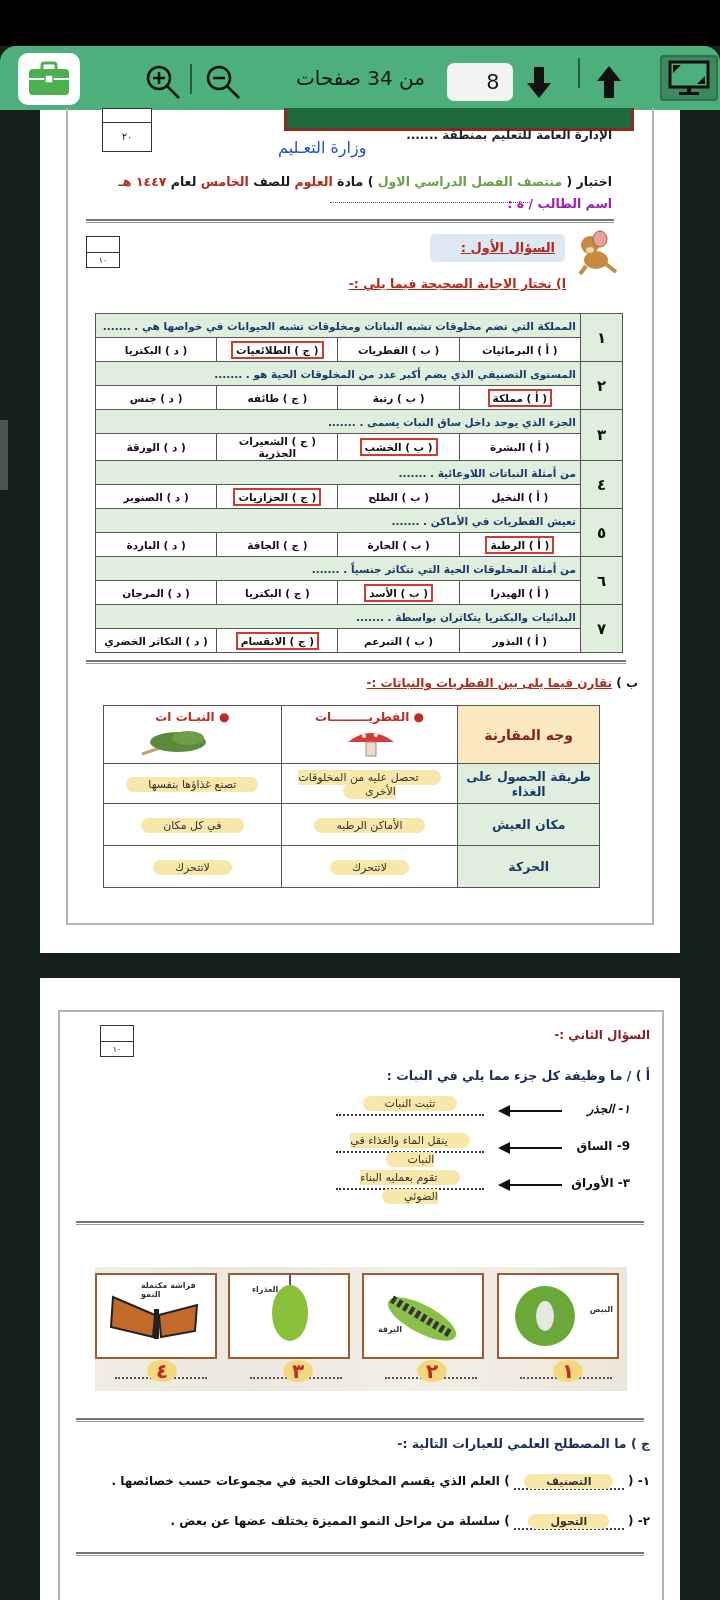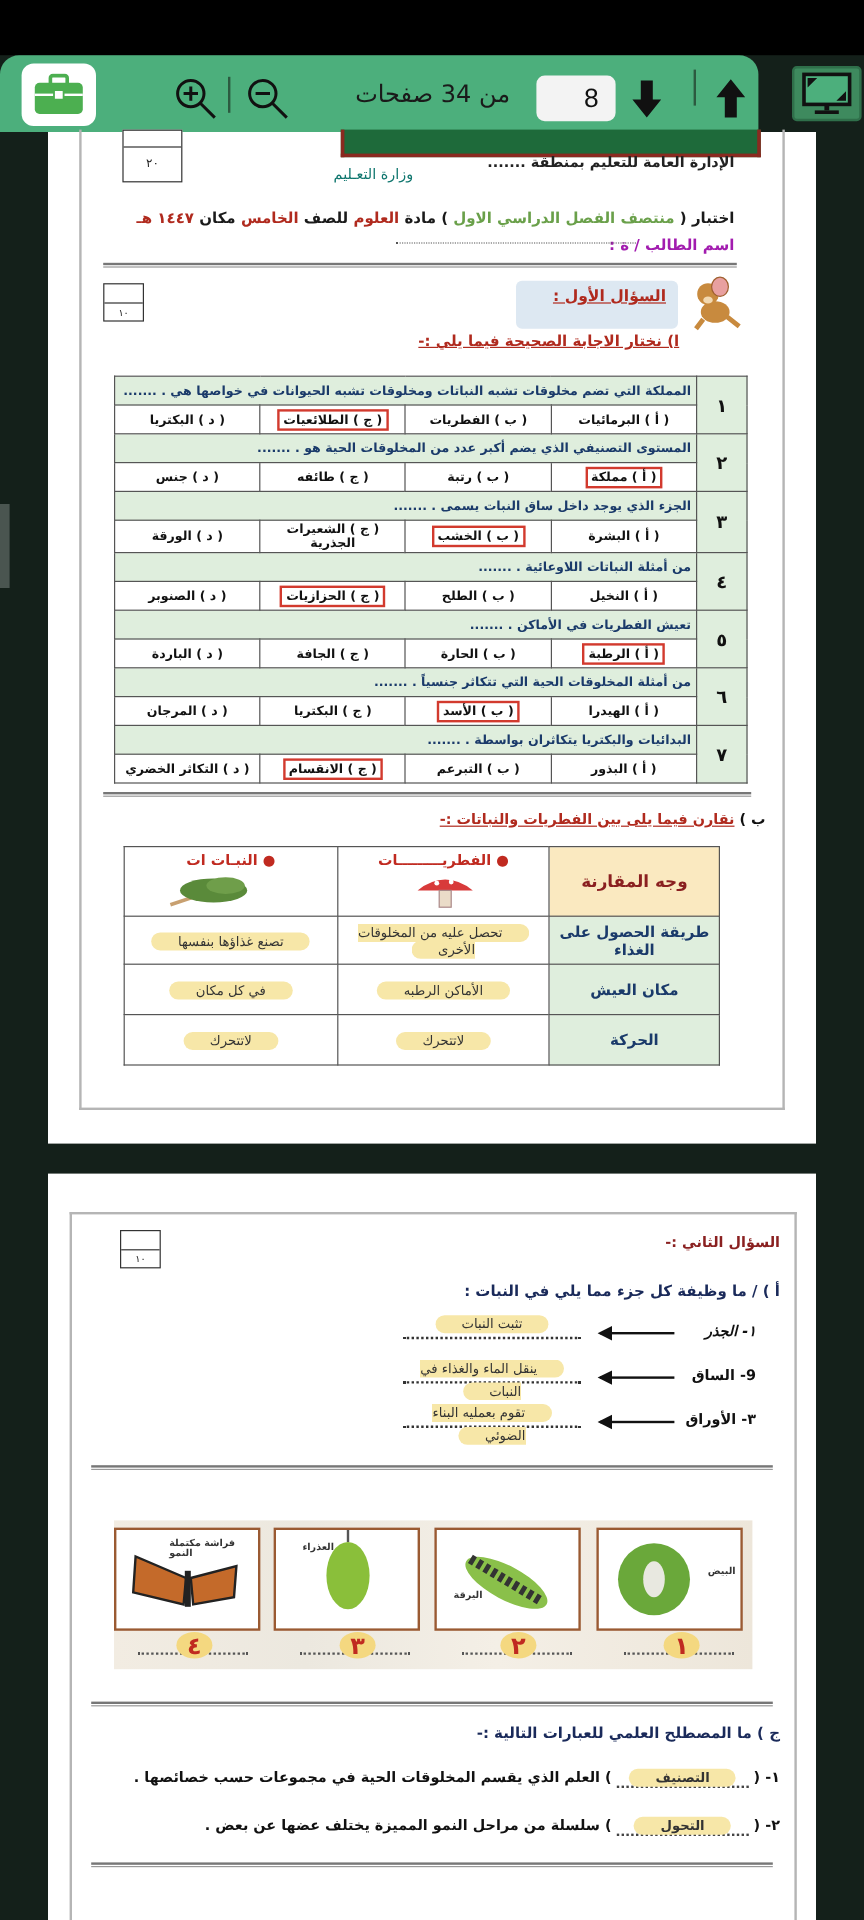--- a/index.html
+++ b/index.html
@@ -1,20 +1,20 @@
 <!DOCTYPE html>
 <html><head>
 <meta charset="utf-8">
 <style>
   * { box-sizing: border-box; margin: 0; padding: 0; }
   html, body { width: 720px; height: 1600px; overflow: hidden; }
   body { background: #14201a; font-family: "DejaVu Sans", sans-serif; position: relative; }
   .statusbar { position: absolute; left: 0; top: 0; width: 720px; height: 46px; background: #000; }
   .toolbar {
-    position: absolute; left: 0; top: 46px; width: 632px; height: 64px;
+    position: absolute; left: 0; top: 46px; width: 720px; height: 64px;
     background: #4caf7c; border-radius: 16px 16px 0 0;
     display: flex; align-items: center;
   }
   .tb-brief { position: absolute; left: 18px; top: 7px; width: 62px; height: 52px; background: #fff; border-radius: 10px; display:flex; align-items:center; justify-content:center; }
   .tb-icon { position: absolute; display:flex; align-items:center; justify-content:center; }
   .tb-sep { position: absolute; width: 2px; height: 30px; background: #2c5a40; }
   .page-input { position: absolute; left: 447px; top: 17px; width: 66px; height: 38px; background: #f3f3f3; border-radius: 7px; border: none; font-family: "Liberation Sans", sans-serif; font-size: 22px; text-align: right; padding-right: 14px; color:#111; }
   .page-of { position: absolute; left: 296px; top: 20px; font-family: "DejaVu Sans", sans-serif; font-size: 20px; color: #1a1a1a; direction: rtl; }
   .tb-screen { position: absolute; left: 660px; top: 9px; width: 58px; height: 46px; background: #3e8a5e; border: 2px solid #2f6f4a; border-radius: 4px; display:flex; align-items:center; justify-content:center; }
 
@@ -115,52 +115,52 @@
 <div class="left-scroll"></div>
 
 <div class="page page1">
   <div class="frame"></div>
 
   <div class="score-box" style="left:62px;top:-2px;width:50px;height:44px;">
     <div style="height:14px;border-bottom:1px solid #333;"></div>
     <div style="line-height:28px;">٢٠</div>
   </div>
   <div class="banner"></div>
-  <div class="abs" style="left:238px;top:28px;font-size:12px;color:#0f766e;">وزارة التعـليم</div>
+  <div class="abs" style="left:238px;top:28px;font-size:16px;color:#1d4ed8;">وزارة التعـليم</div>
   <div class="abs rtl bold" style="right:68px;top:18px;font-size:12px;color:#222;">الإدارة العامة للتعليم بمنطقة .......</div>
 
   <div class="abs rtl bold" style="right:68px;top:64px;font-size:12.5px;color:#1a1a1a;white-space:nowrap;">
     <span>اختبار (</span>
     <span style="color:#6aa04a">منتصف الفصل الدراسي الاول</span>
     <span>) مادة</span>
     <span style="color:#b02a1e">العلوم</span>
     <span>للصف</span>
     <span style="color:#b02a1e">الخامس</span>
-    <span>مكان</span>
+    <span>لعام</span>
     <span style="color:#b02a1e">١٤٤٧ هـ</span>
   </div>
   <div class="abs rtl bold" style="right:68px;top:86px;font-size:12.5px;color:#a21caf;">اسم الطالب / ة :</div>
   <div class="abs" style="left:290px;top:92px;width:200px;border-bottom:1px dotted #555;"></div>
 
   <div class="hr-double" style="left:46px;top:109px;width:528px;"></div>
 
   <div class="score-box" style="left:46px;top:126px;width:34px;height:32px;">
     <div style="height:16px;border-bottom:1px solid #333;"></div>
     <div style="line-height:15px;font-size:8px;">١٠</div>
   </div>
   <div class="abs" style="left:532px;top:120px;width:48px;height:48px;">
     <svg width="48" height="48" viewBox="0 0 48 48">
         <ellipse cx="24" cy="30" rx="12" ry="9" fill="#c88a3e"></ellipse>
         <circle cx="18" cy="15" r="9" fill="#c88a3e"></circle>
         <ellipse cx="28" cy="9" rx="7" ry="8" fill="#e8a0a0" stroke="#a06030"></ellipse>
         <ellipse cx="18" cy="20" rx="4" ry="3" fill="#f2d8b0"></ellipse>
         <path d="M34 34 L44 42 M14 36 L8 44" stroke="#c88a3e" stroke-width="4"></path>
       </svg>
   </div>
-  <div class="abs rtl" style="left:390px;top:124px;width:135px;height:40px;background:#dde8f2;border-radius:5px;">
+  <div class="abs rtl" style="left:390px;top:124px;width:135px;height:28px;background:#dde8f2;border-radius:5px;">
     <span class="bold" style="position:absolute;right:10px;top:6px;font-size:13px;color:#b02a1e;text-decoration:underline;">السؤال الأول :</span>
   </div>
   <div class="abs rtl bold" style="right:114px;top:166px;font-size:12.5px;color:#b02a1e;text-decoration:underline;">ا)  نختار الاجابة الصحيحة فيما يلي :-</div>
 
   <table class="q-table">
     <tbody id="mcq-body">
         <tr>
           <td class="q-num" rowspan="2">١</td>
     <td class="q-stem" colspan="4">المملكة التي تضم مخلوقات تشبه النباتات ومخلوقات تشبه الحيوانات في خواصها هي . .......</td>
         </tr>

